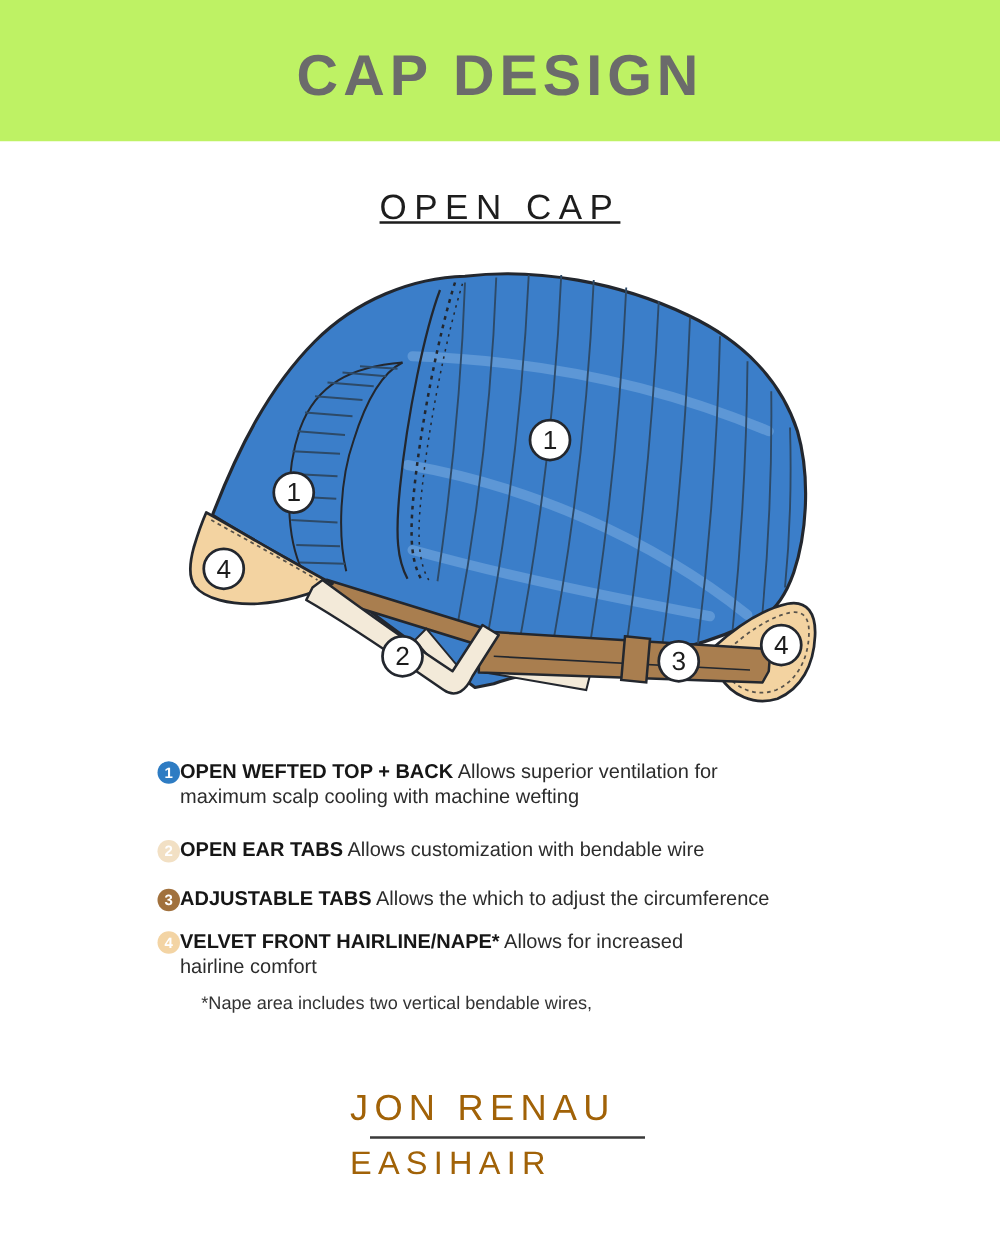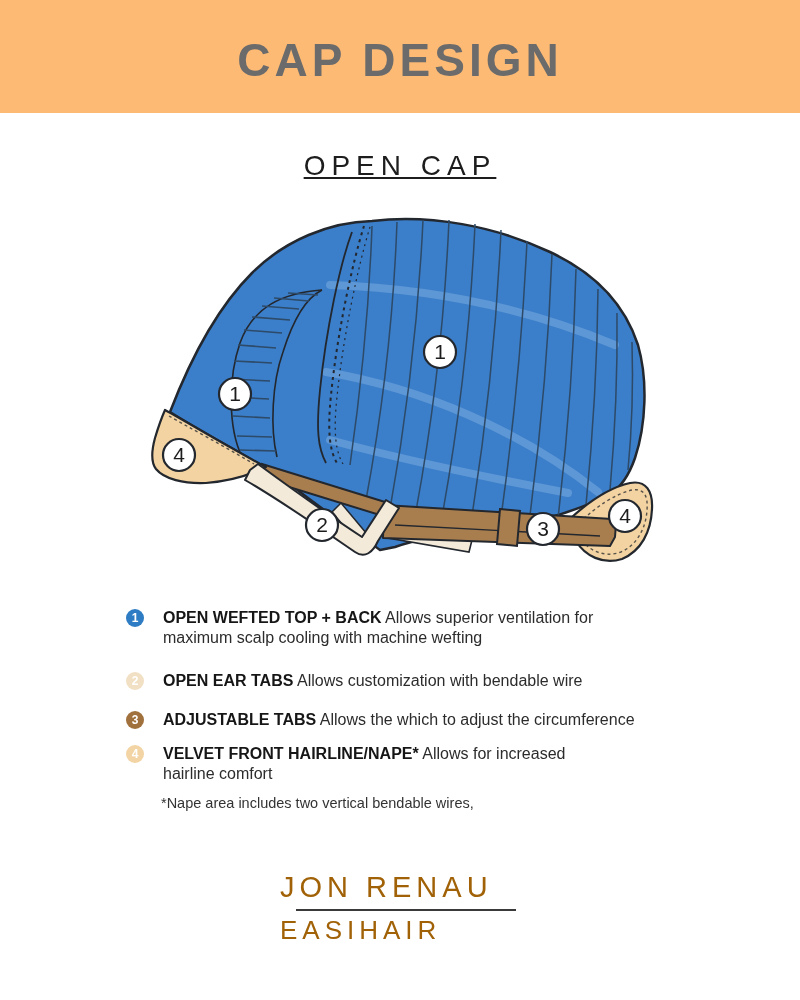--- a/index.html
+++ b/index.html
@@ -3,21 +3,21 @@
 <meta charset="utf-8">
 <style>
   html,body{margin:0;padding:0;}
   body{
     width:800px;height:1000px;position:relative;background:#ffffff;
     font-family:"Liberation Sans", sans-serif;overflow:hidden;
   }
   .abs{position:absolute;}
   
   .header{
-    left:0;top:0;width:800px;height:113px;background:#fdba74;
+    left:0;top:0;width:800px;height:113px;background:#bef264;
     display:flex;align-items:center;justify-content:center;
   }
   .header-title{
     font-size:46px;font-weight:bold;letter-spacing:4px;color:#6b6b6b;
     padding-top:6px;
   }
   
   .diagram-title{
     left:0;top:150px;width:800px;text-align:center;
     font-size:28px;letter-spacing:6px;color:#1d1d1d;font-weight:normal;text-decoration:underline;
@@ -25,21 +25,21 @@
   
   .svg-layer{left:0;top:0;width:800px;height:1000px;}
   
   .legend-row{display:flex;align-items:flex-start;}
   .legend-dot{
     width:18px;height:18px;border-radius:50%;flex:0 0 18px;
     color:#ffffff;font-size:12px;font-weight:bold;line-height:18px;
     text-align:center;margin-top:1px;
   }
   .legend-text{
-    margin-left:19px;font-size:16px;line-height:20px;color:#2c2c2c;
+    font-size:16px;line-height:20px;color:#2c2c2c;
   }
   .legend-text b{color:#161616;}
   .row1{left:126px;top:608px;width:510px;}
   .row1 .legend-text{width:455px;}
   .row2{left:126px;top:671px;width:620px;}
   .row3{left:126px;top:710px;width:640px;}
   .row4{left:126px;top:744px;width:500px;}
   .row4 .legend-text{width:425px;}
   .footnote{
     left:161px;top:794px;width:420px;font-size:14.5px;line-height:19px;color:#333333;

